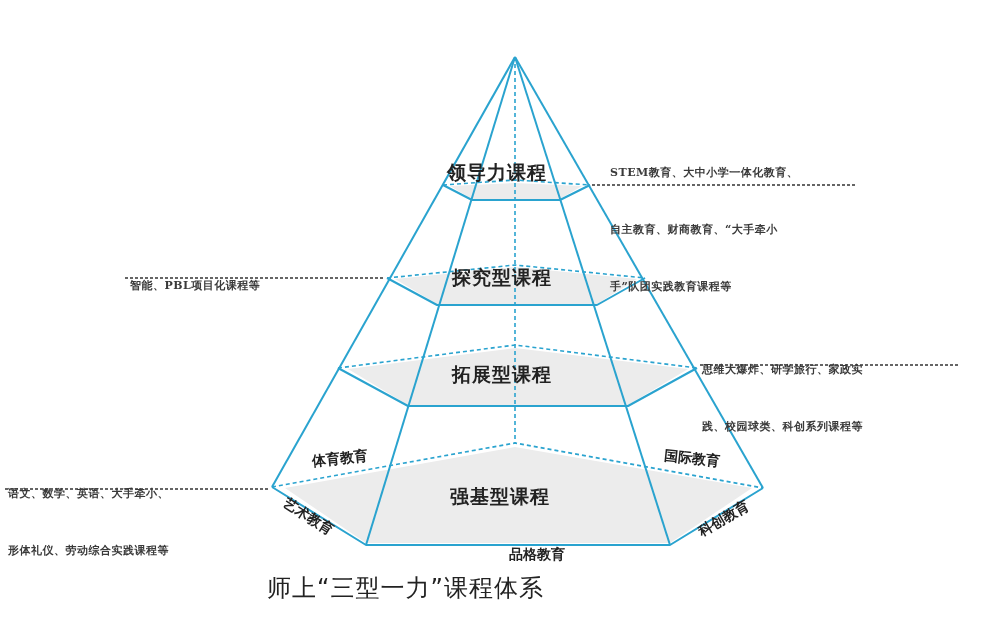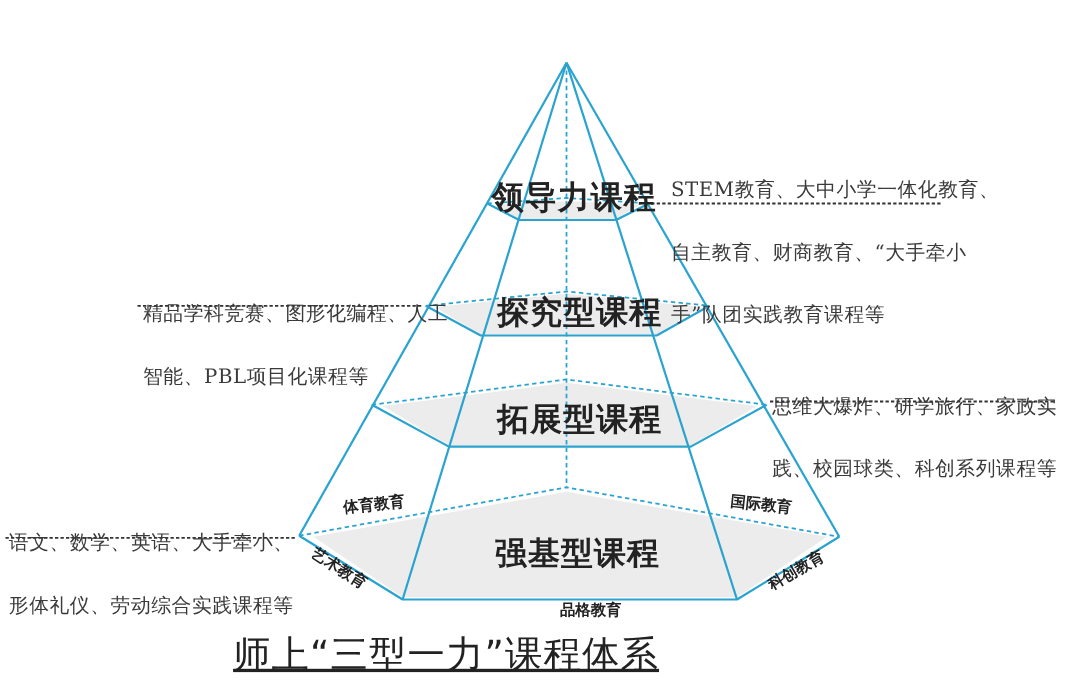--- a/index.html
+++ b/index.html
@@ -5,35 +5,34 @@
   html, body { margin: 0; padding: 0; background: #ffffff; }
   body { width: 985px; height: 635px; position: relative; overflow: hidden;
          font-family: "DejaVu Sans", "Liberation Sans", sans-serif; }
   #diagram { position: absolute; left: 0; top: 0; width: 985px; height: 635px; }
   .edge { stroke: #2aa3cf; stroke-width: 2; fill: none; stroke-linejoin: round; }
   .hidden-edge { stroke: #2aa3cf; stroke-width: 1.6; fill: none; stroke-dasharray: 4 3; }
   .band-fill { fill: #ececec; stroke: none; }
   .leader { stroke: #333; stroke-width: 1.6; stroke-dasharray: 3 2; fill: none; }
   .desc {
     position: absolute; font-family: "DejaVu Serif", "Liberation Serif", serif;
-    font-size: 18px; line-height: 19px; color: #3a3a3a; white-space: pre; letter-spacing: 0.5px;
+    font-size: 11px; line-height: 19px; color: #3a3a3a; white-space: pre; letter-spacing: 0.5px; font-weight: bold;
   }
   .tier-label {
     position: absolute; font-family: Liberation Sans, sans-serif;
-    font-weight: bold; font-size: 29px; color: #222; letter-spacing: 1px; white-space: nowrap;
+    font-weight: bold; font-size: 19px; color: #222; letter-spacing: 1px; white-space: nowrap;
   }
   .side-label {
     position: absolute; font-family: "DejaVu Sans", "Liberation Sans", sans-serif;
     font-weight: bold; font-size: 14px; color: #222; white-space: nowrap; transform-origin: center center;
   }
   .caption {
     position: absolute; left: 0; width: 811px; top: 572px; text-align: center;
-    font-family: "DejaVu Sans", "Liberation Sans", sans-serif; font-size: 34px; color: #222;
+    font-family: "DejaVu Sans", "Liberation Sans", sans-serif; font-size: 24px; color: #222;
     letter-spacing: 1px;
-    text-decoration: underline;
   }
 </style>
 </head>
 <body>
 
 <svg id="diagram" viewBox="0 0 985 635" xmlns="http://www.w3.org/2000/svg">
 
   <polygon class="band-fill" points="450,186 515,183 582,186 560,199 472,199"></polygon>
   <polygon class="band-fill" points="395,279 515,267 637,279 597,304 437,304"></polygon>
   <polygon class="band-fill" points="348,369 515,348 688,369 628,405 408,405"></polygon>
@@ -73,21 +72,20 @@
 <div class="tier-label" style="left:452px; top:265px;">探究型课程</div>
 <div class="tier-label" style="left:452px; top:362px;text-align:right;">拓展型课程</div>
 <div class="tier-label" style="left:450px; top:484px;text-align:center;">强基型课程</div>
 
 <div class="desc" style="left:610px; top:125px;">
   <div>STEM教育、大中小学一体化教育、</div>
   <div>自主教育、财商教育、“大手牵小</div>
   <div>手”队团实践教育课程等</div>
 </div>
 <div class="desc" style="left:130px; top:238px;">
-  <div>精品学科竞赛、图形化编程、人工</div>
   <div>智能、PBL项目化课程等</div>
 </div>
 <div class="desc" style="left:702px; top:322px;">
   <div>思维大爆炸、研学旅行、家政实</div>
   <div>践、校园球类、科创系列课程等</div>
 </div>
 <div class="desc" style="left:8px; top:446px;">
   <div>语文、数学、英语、大手牵小、</div>
   <div>形体礼仪、劳动综合实践课程等</div>
 </div>

